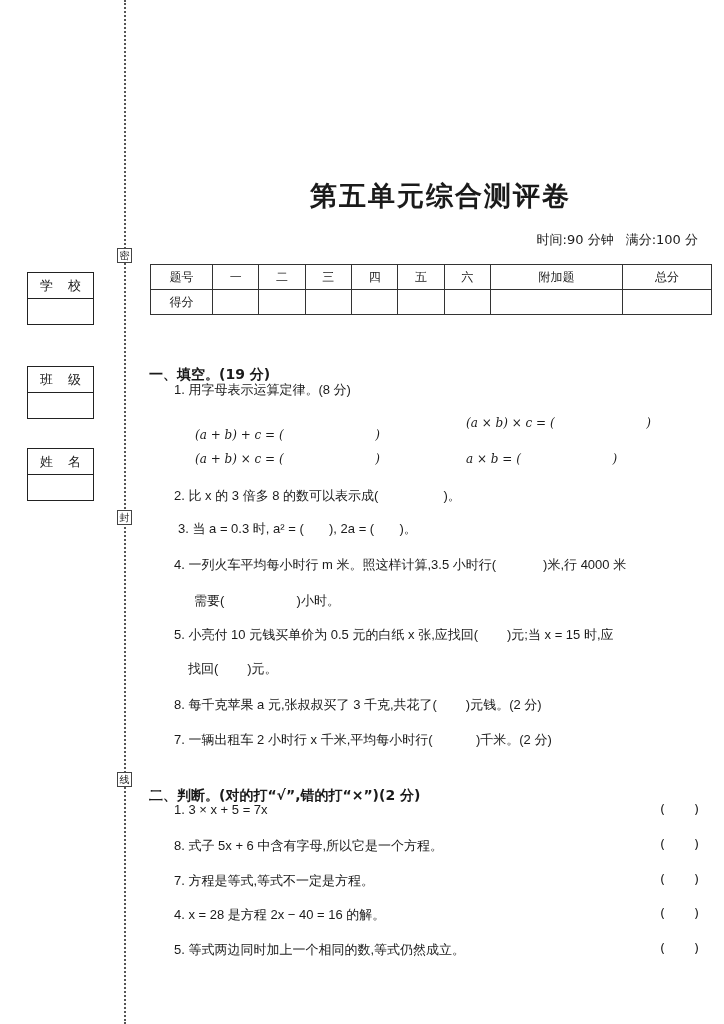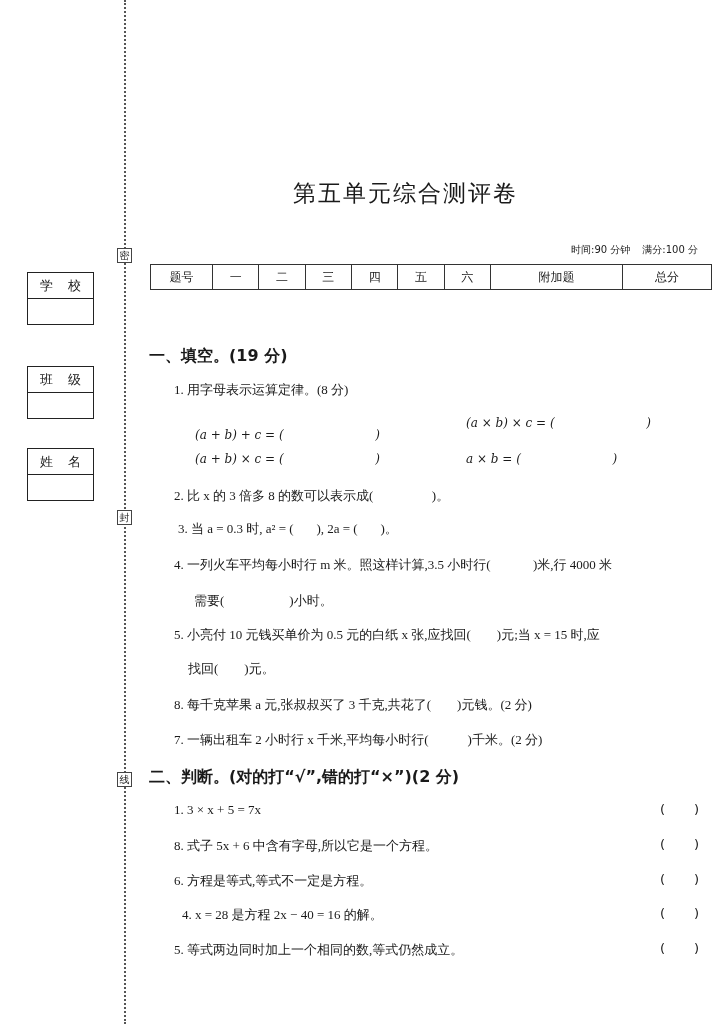--- a/index.html
+++ b/index.html
@@ -5,30 +5,30 @@
   * { box-sizing: border-box; margin: 0; padding: 0; }
   html, body { width: 724px; height: 1024px; background: #ffffff; overflow: hidden; }
   body { position: relative; font-family: "DejaVu Serif", "Liberation Serif", serif; color: #1a1a1a; }
 
   .dotline { position: absolute; left: 124px; top: 0; height: 1024px; width: 0; border-left: 2px dotted #555; }
   .seal { position: absolute; left: 117px; width: 15px; height: 15px; border: 1px solid #444; background: #fff; font-size: 10px; line-height: 13px; text-align: center; font-family: "DejaVu Sans", sans-serif; }
 
   .info-box { position: absolute; left: 27px; width: 67px; height: 53px; border: 1.5px solid #222; }
   .info-box .lbl { height: 26px; border-bottom: 1.5px solid #222; display: flex; justify-content: space-between; align-items: center; padding: 0 12px; font-size: 13px; font-family: "DejaVu Sans", sans-serif; }
 
-  .title { position: absolute; left: 293px; top: 178px; font-size: 23px; font-weight: normal; letter-spacing: 2px; font-family: "DejaVu Serif", serif; }
-  .meta { position: absolute; right: 26px; top: 243px; font-size: 10px; font-family: "DejaVu Sans", sans-serif; }
+  .title { position: absolute; left: 310px; top: 178px; font-size: 27px; font-weight: bold; letter-spacing: 2px; font-family: "DejaVu Serif", serif; }
+  .meta { position: absolute; right: 26px; top: 231px; font-size: 13px; font-family: "DejaVu Sans", sans-serif; }
   .meta span + span { margin-left: 12px; }
 
   table.score { position: absolute; left: 150px; top: 264px; width: 562px; border-collapse: collapse; font-size: 12px; font-family: Liberation Serif, serif; border: 1.5px solid #222; }
   table.score td { border: 1px solid #333; height: 25px; text-align: center; }
   table.score td:first-child { width: 62px; }
 
-  .sec { position: absolute; left: 149px; font-size: 16px; font-weight: bold; font-family: "DejaVu Sans", sans-serif; }
-  .q { position: absolute; font-size: 13px; font-family: Liberation Serif, serif; white-space: pre; }
+  .sec { position: absolute; left: 149px; font-size: 14px; font-weight: bold; font-family: "DejaVu Sans", sans-serif; margin-top: 20px; }
+  .q { position: absolute; font-size: 13px; font-family: Liberation Sans, sans-serif; white-space: pre; }
   .f { position: absolute; font-size: 12px; font-family: "DejaVu Serif", serif; font-style: italic; white-space: pre; }
   .paren { position: absolute; left: 660px; font-size: 13px; font-family: "DejaVu Sans", sans-serif; white-space: pre; }
 </style>
 </head>
 <body>
 
 <div class="dotline"></div>
 <div class="seal" style="top:248px">密</div>
 <div class="seal" style="top:510px">封</div>
 <div class="seal" style="top:772px">线</div>
@@ -66,20 +66,31 @@
     <td>题号</td>
     <td>一</td>
     <td>二</td>
     <td>三</td>
     <td>四</td>
     <td>五</td>
     <td>六</td>
     <td>附加题</td>
     <td>总分</td>
   </tr>
+  <tr>
+    <td>得分</td>
+    <td></td>
+    <td></td>
+    <td></td>
+    <td></td>
+    <td></td>
+    <td></td>
+    <td></td>
+    <td></td>
+  </tr>
 </tbody>
   </table>
 
 <div class="sec" style="top:346px">一、填空。(19 分)</div>
 <div class="q" style="left:174px;top:381px">1. 用字母表示运算定律。(8 分)</div>
 <div class="f" style="left:195px;top:428px">(a + b) + c = (                        )</div>
 <div class="f" style="left:466px;top:416px">(a × b) × c = (                        )</div>
 <div class="f" style="left:195px;top:452px">(a + b) × c = (                        )</div>
 <div class="f" style="left:466px;top:452px">a × b = (                        )</div>
 <div class="q" style="left:174px;top:487px">2. 比 x 的 3 倍多 8 的数可以表示成(                  )。</div>
@@ -89,18 +100,18 @@
 <div class="q" style="left:174px;top:626px">5. 小亮付 10 元钱买单价为 0.5 元的白纸 x 张,应找回(        )元;当 x = 15 时,应</div>
 <div class="q" style="left:188px;top:660px">找回(        )元。</div>
 <div class="q" style="left:174px;top:696px">8. 每千克苹果 a 元,张叔叔买了 3 千克,共花了(        )元钱。(2 分)</div>
 <div class="q" style="left:174px;top:731px">7. 一辆出租车 2 小时行 x 千米,平均每小时行(            )千米。(2 分)</div>
 
 <div class="sec" style="top:767px">二、判断。(对的打“√”,错的打“×”)(2 分)</div>
 <div class="q" style="left:174px;top:802px">1. 3 × x + 5 = 7x</div>
 <div class="paren" style="top:802px">(       )</div>
 <div class="q" style="left:174px;top:837px">8. 式子 5x + 6 中含有字母,所以它是一个方程。</div>
 <div class="paren" style="top:837px">(       )</div>
-<div class="q" style="left:174px;top:872px">6. 方程是等式,等式不一定是方程。</div>
+<div class="q" style="left:174px;top:872px">7. 方程是等式,等式不一定是方程。</div>
 <div class="paren" style="top:872px">(       )</div>
-<div class="q" style="left:182px;top:906px">4. x = 28 是方程 2x − 40 = 16 的解。</div>
+<div class="q" style="left:174px;top:906px">4. x = 28 是方程 2x − 40 = 16 的解。</div>
 <div class="paren" style="top:906px">(       )</div>
 <div class="q" style="left:174px;top:941px">5. 等式两边同时加上一个相同的数,等式仍然成立。</div>
 <div class="paren" style="top:941px">(       )</div>
 
 </body></html>

